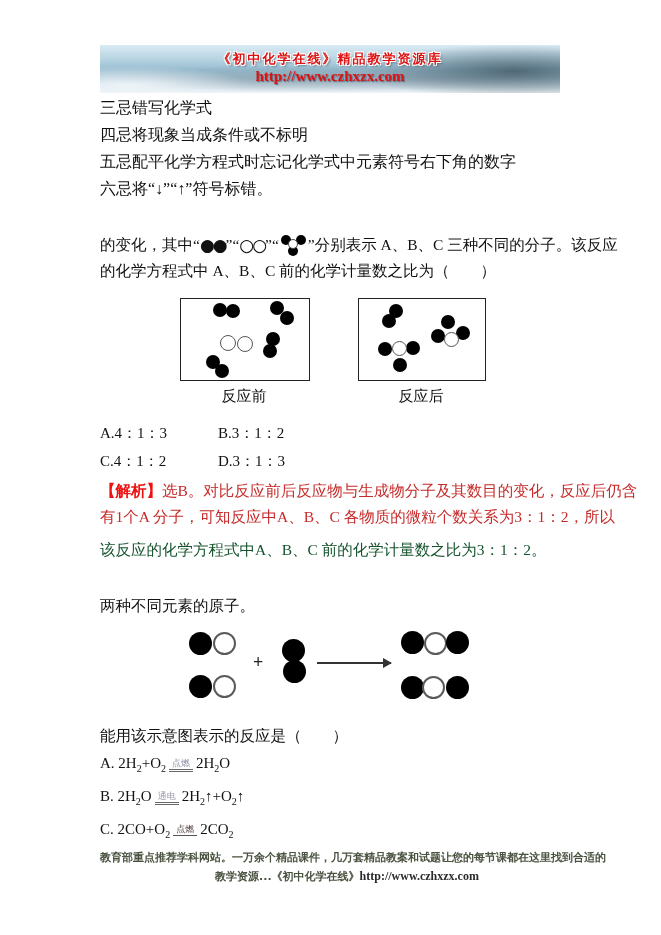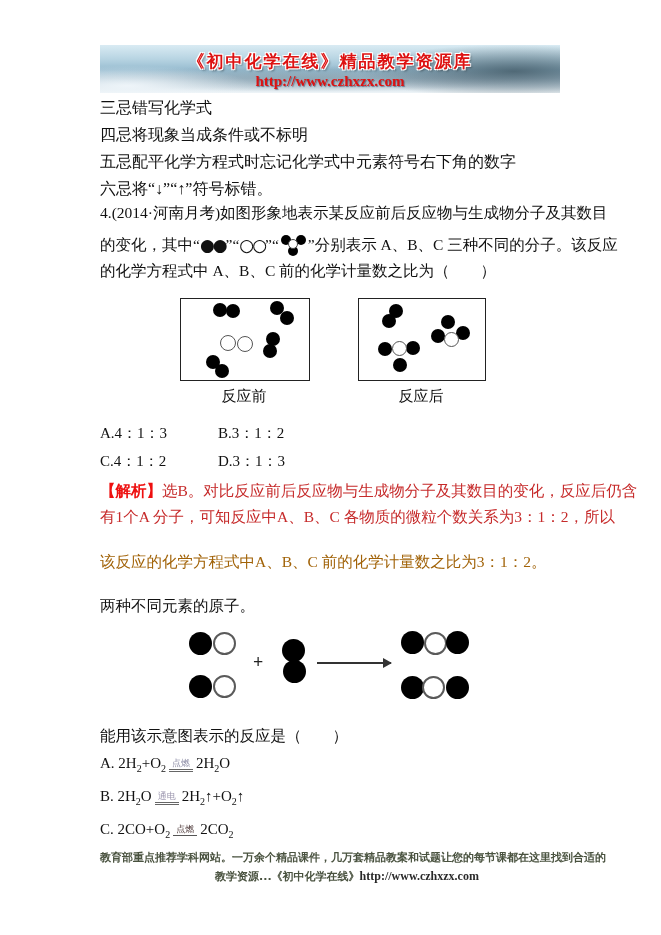--- a/index.html
+++ b/index.html
@@ -6,21 +6,21 @@
   .page{position:relative;width:661px;height:935px;background:#fff;overflow:hidden;
         font-family:"Liberation Serif","DejaVu Serif",serif;color:#111;}
 
   
   .banner{position:absolute;left:100px;top:45px;width:460px;height:48px;overflow:hidden;
     background:
       radial-gradient(ellipse 55% 90% at 90% 55%, rgba(62,84,96,.80), rgba(62,84,96,0) 62%),
       radial-gradient(ellipse 45% 70% at 6% 85%, rgba(240,246,250,.95), rgba(240,246,250,0) 60%),
       radial-gradient(ellipse 70% 40% at 45% 70%, rgba(90,110,120,.35), rgba(90,110,120,0) 70%),
       linear-gradient(180deg,#d9ebf3 0%,#b9d5e3 28%,#97bcd0 52%,#abc5d5 70%,#d0dee7 88%,#eff5f8 100%);}
-  .banner-title{margin-top:5px;text-align:center;font-weight:bold;font-size:17px;letter-spacing:2px;
+  .banner-title{margin-top:5px;text-align:center;font-weight:bold;font-size:13px;letter-spacing:2px;
     text-shadow:-1px -1px 0 #fff,1px -1px 0 #fff,-1px 1px 0 #fff,1px 1px 0 #fff,2px 2px 2px rgba(0,0,0,.35);}
   .banner-url{text-align:center;font-weight:bold;font-size:15px;line-height:16px;
     text-shadow:1px 1px 1px rgba(40,40,70,.5);}
 
   .tline{position:absolute;left:100px;font-size:16px;white-space:nowrap;}
   .q4line{position:absolute;left:100px;font-size:15.5px;white-space:nowrap;}
 
   
   .dots{font-family:"DejaVu Sans",sans-serif;font-size:17px;letter-spacing:-2px;vertical-align:-1px;}
   .molc{position:relative;display:inline-block;width:27px;height:25px;vertical-align:-8px;margin:0 1px;}
@@ -68,21 +68,20 @@
   <div class="banner">
     <div class="banner-title" style="color: rgb(221, 18, 18);">《初中化学在线》精品教学资源库</div>
     <div class="banner-url" style="color: rgb(221, 18, 18);">http://www.czhxzx.com</div>
   </div>
 
   <div class="tline" style="top:98px">三忌错写化学式</div>
   <div class="tline" style="top:125px">四忌将现象当成条件或不标明</div>
   <div class="tline" style="top:179px">六忌将“↓”“↑”符号标错。</div>
   <div class="tline" style="top:152px">五忌配平化学方程式时忘记化学式中元素符号右下角的数字</div>
 
-  <div class="q4line" style="top:203px">4.(2014·河南月考)如图形象地表示某反应前后反应物与生成物分子及其数目</div>
   <div class="q4line" style="top:233px">
     <span>的变化，其中“</span><span class="dots">●●</span><span>”“</span><span class="dots">○○</span><span>”“</span><span class="molc"><i class="c1"></i><i class="c2"></i><i class="c3"></i><i class="cw"></i></span><span>”分别表示 A、B、C 三种不同的分子。该反应</span>
   </div>
   <div class="q4line" style="top:261px">的化学方程式中 A、B、C 前的化学计量数之比为（　　）</div>
 
   <div id="boxBefore" class="dg-box small-d" style="left:180px;top:298px;width:128px;height:81px">
       <div class="atom black" style="left: 32px; top: 4px; width: 14px; height: 14px;"></div>
       <div class="atom black" style="left: 45px; top: 5px; width: 14px; height: 14px;"></div>
       <div class="atom black" style="left: 89px; top: 2px; width: 14px; height: 14px;"></div>
       <div class="atom black" style="left: 99px; top: 12px; width: 14px; height: 14px;"></div>
@@ -112,21 +111,21 @@
     <span style="left:100px;top:424px">A.4：1：3</span>
     <span style="left:218px;top:424px">B.3：1：2</span>
     <span style="left:100px;top:452px">C.4：1：2</span>
     <span style="left:218px;top:452px">D.3：1：3</span>
   </div>
 
   <div class="jline jbody" style="top: 481px; color: rgb(198, 42, 42);">
     <span class="jlabel" style="color: rgb(238, 15, 15);">【解析】</span><span>选B。对比反应前后反应物与生成物分子及其数目的变化，反应后仍含</span>
   </div>
   <div class="jline jbody" style="top: 507px; color: rgb(198, 42, 42);">有1个A 分子，可知反应中A、B、C 各物质的微粒个数关系为3：1：2，所以</div>
-  <div class="jline jbody" style="top: 552px; color: #a16207;">该反应的化学方程式中A、B、C 前的化学计量数之比为3：1：2。</div>
+  <div class="jline jbody" style="top: 540px; color: #14532d;">该反应的化学方程式中A、B、C 前的化学计量数之比为3：1：2。</div>
 
   <div class="q4line" style="top:596px">两种不同元素的原子。</div>
 
   <div id="q5canvas">
     <div class="plus" style="left:68px;top:24px">+</div>
     <div class="arrow" style="left:132px;top:34px;width:74px">
       <div class="shaft"></div>
         <div class="head"></div>
     </div>
   <div class="atom black" style="left: 3.5px; top: 3.5px; width: 23px; height: 23px;"></div>

